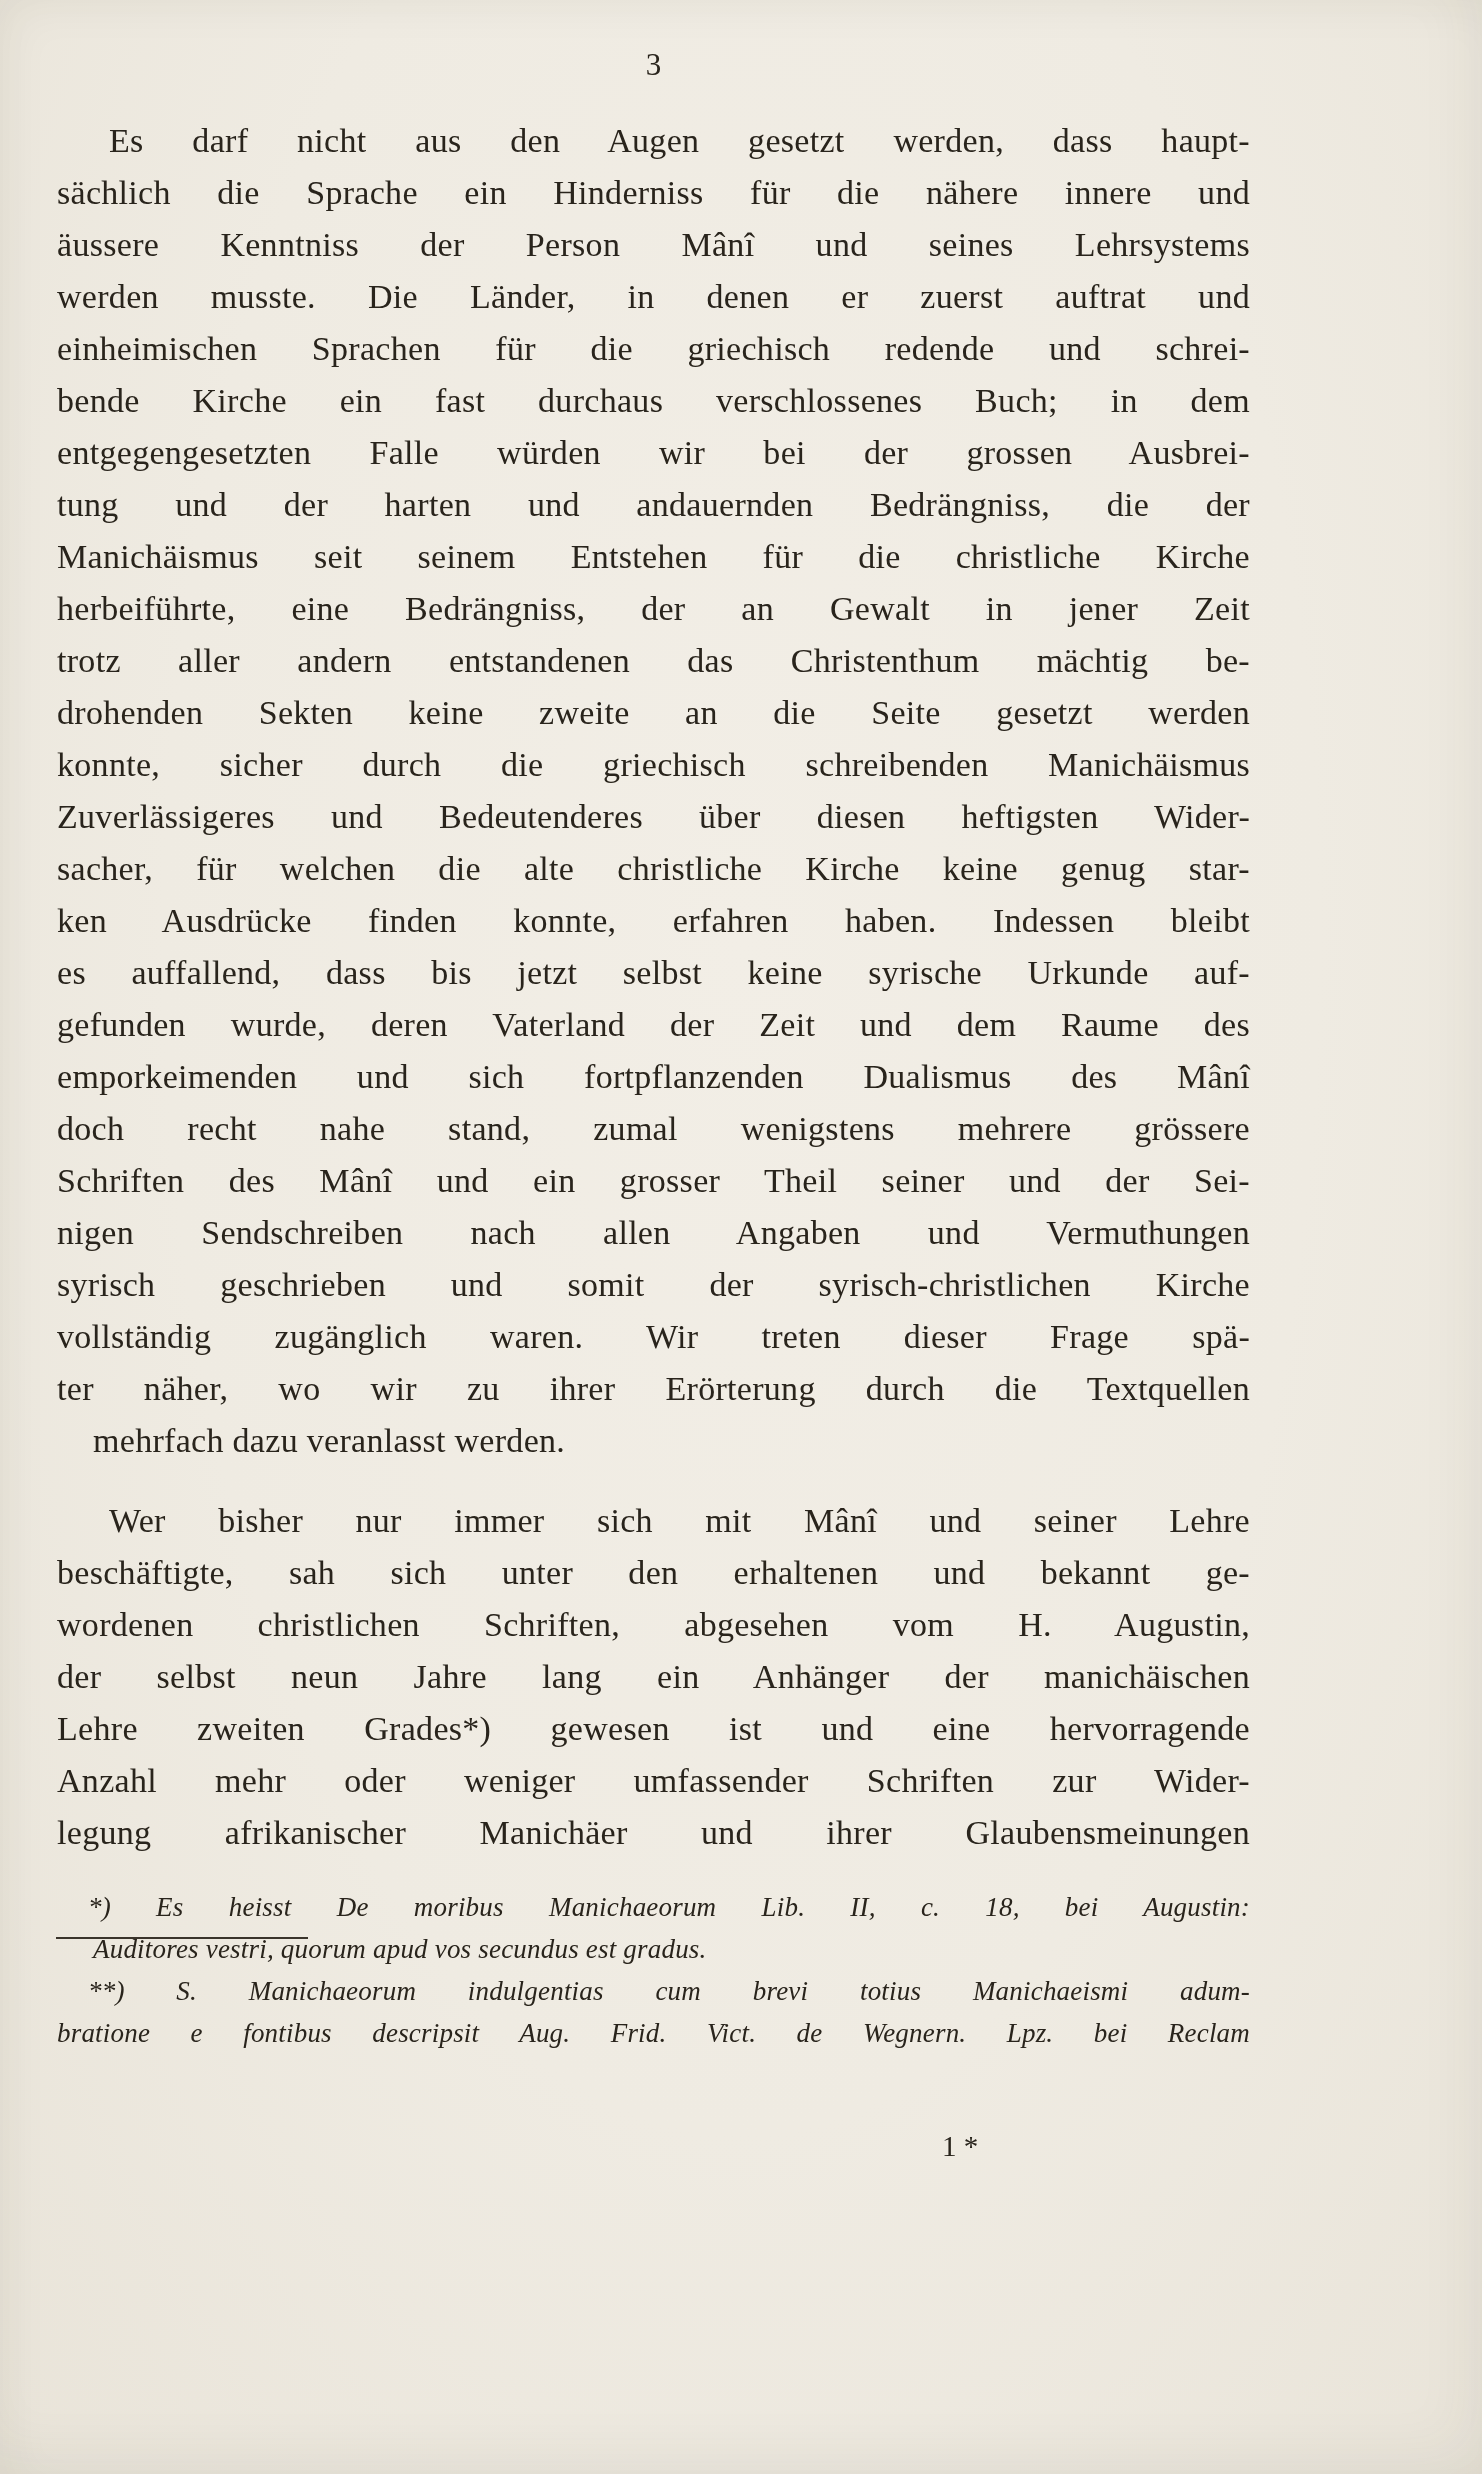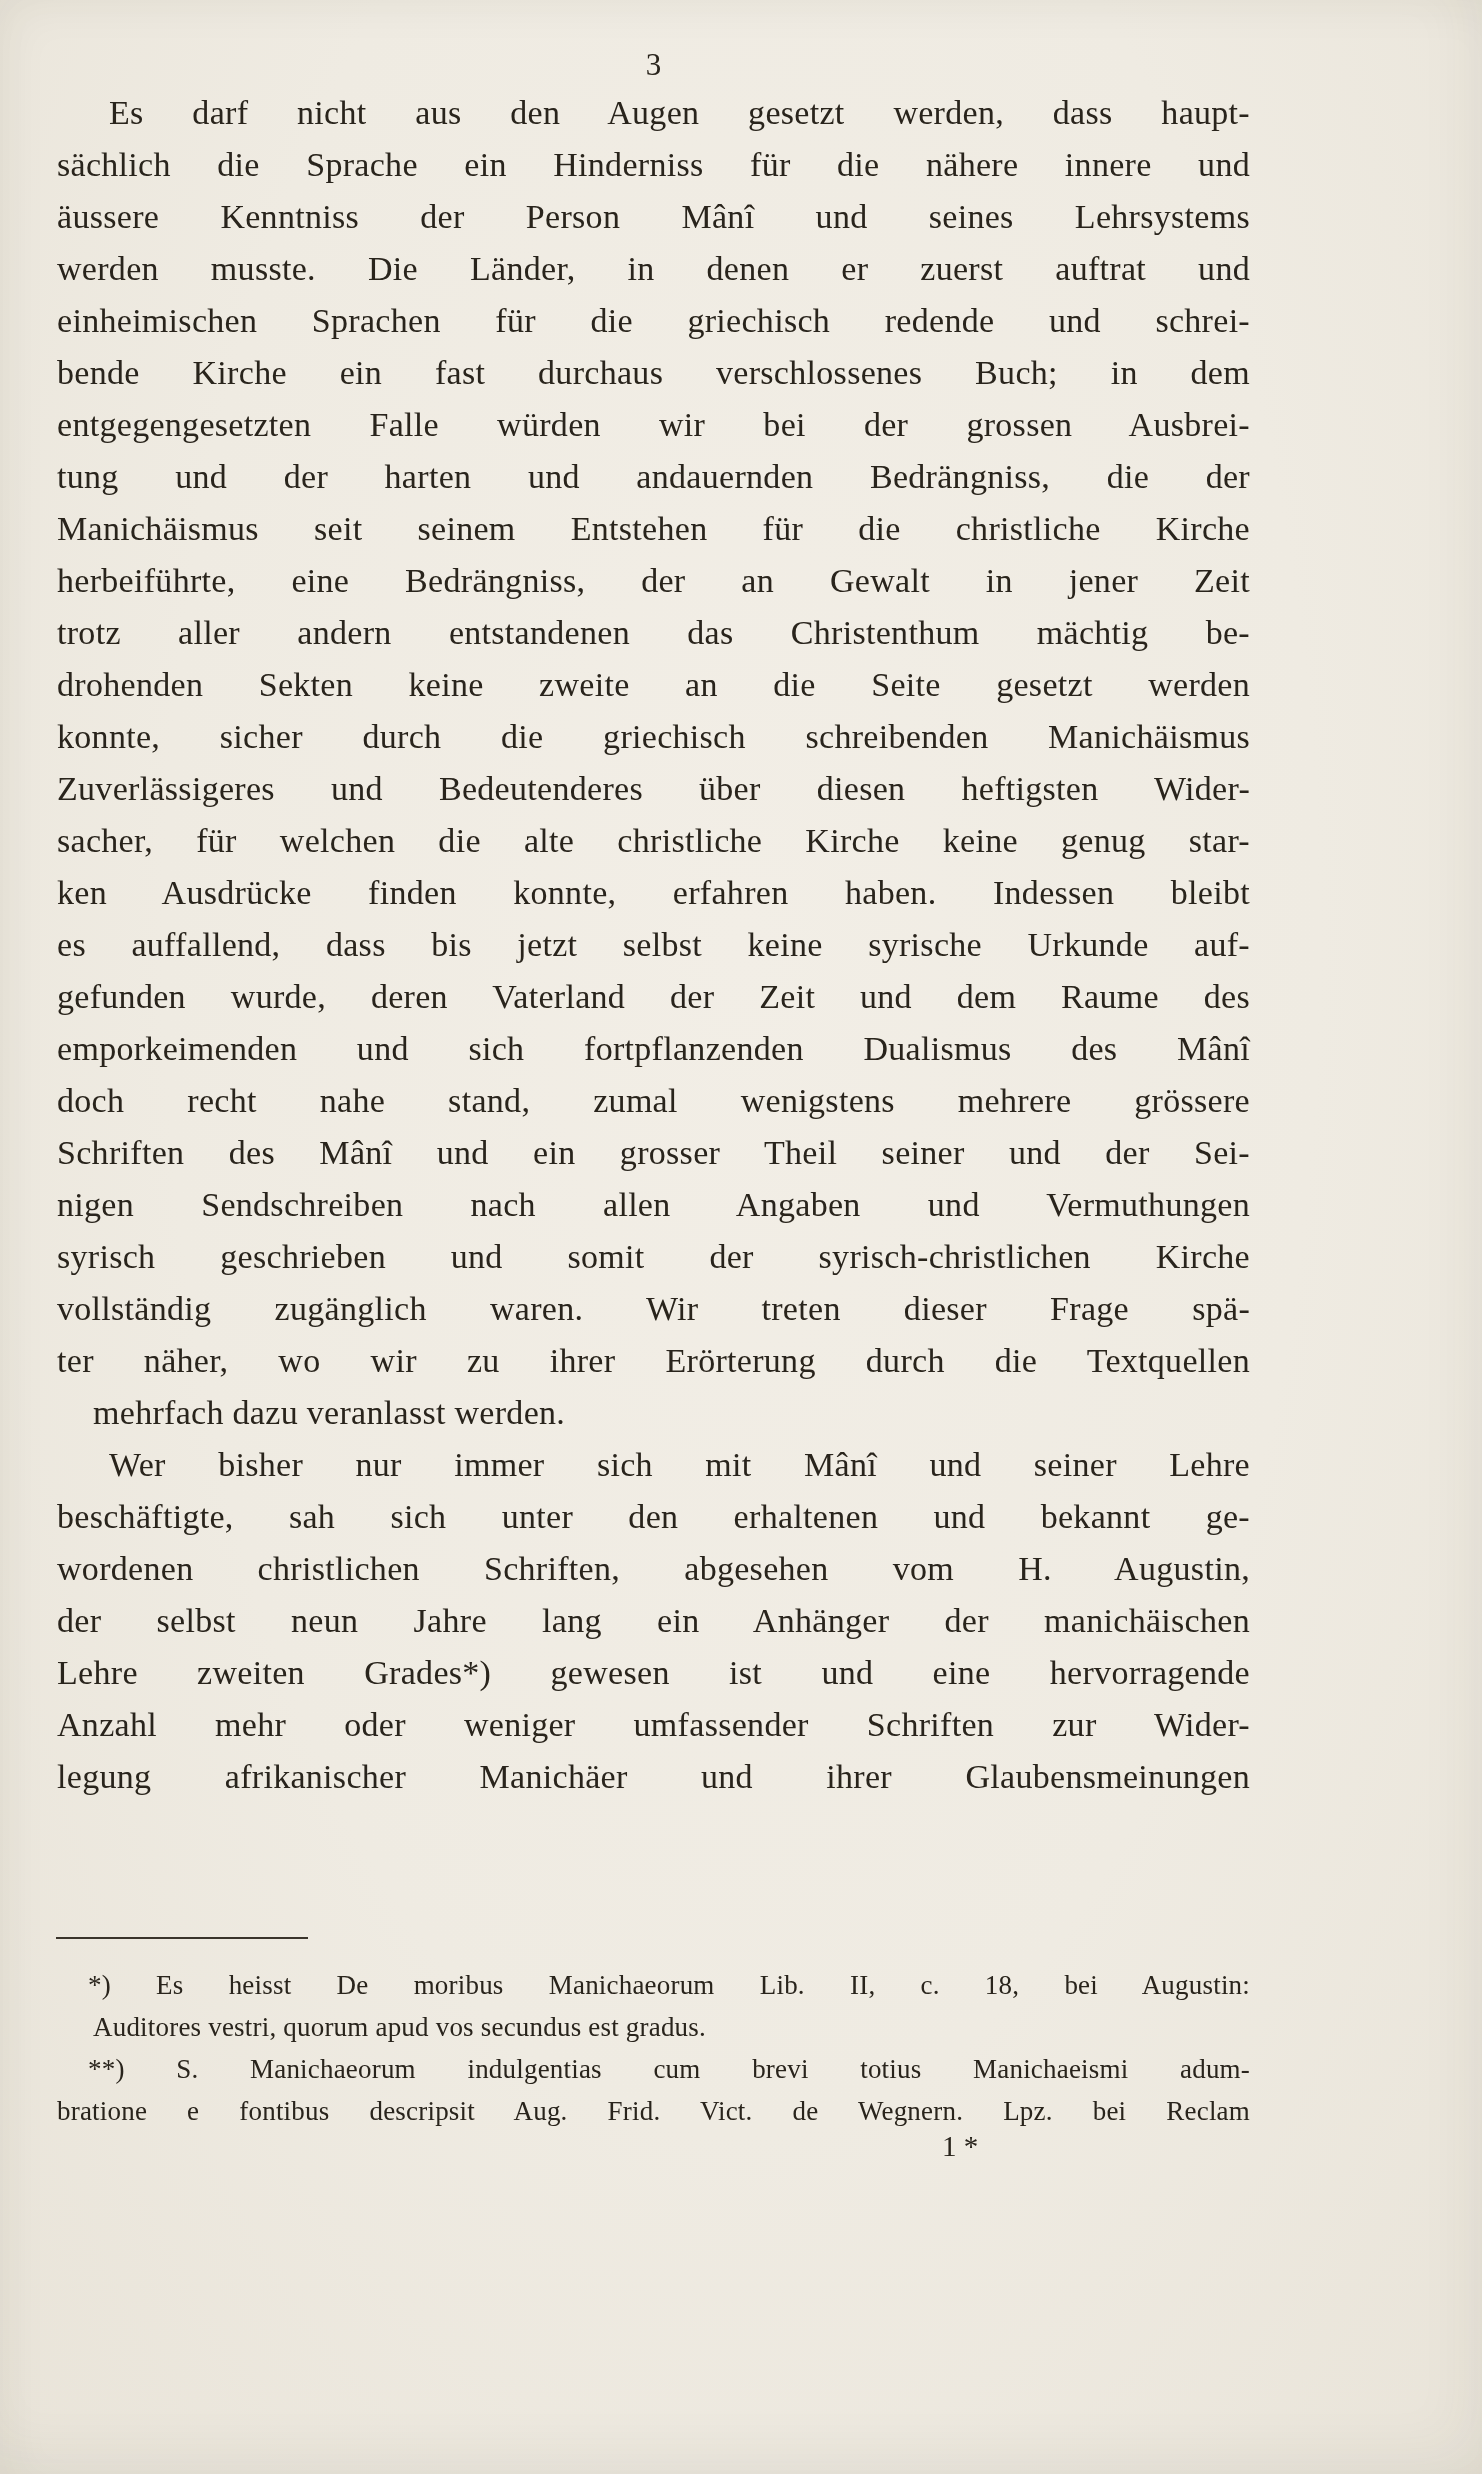--- a/index.html
+++ b/index.html
@@ -33,36 +33,37 @@
     left: 57px;
     width: 1193px;
   }
   .line {
     font-size: 34px;
     line-height: 52px;
     text-align: justify;
     text-align-last: justify;
     letter-spacing: 0.3px;
   }
-  .para .line:first-child { text-indent: 52px; }
+  .para .line:first-child { text-indent: 52px; margin-top: 28px; }
   .last-left .line:last-child { text-align-last: left; margin-left: 36px; }
 
   .fn-rule {
     position: absolute;
     top: 1937px;
     left: 56px;
     width: 252px;
     height: 2.4px;
     background: #3a342b;
   }
   .footnotes {
     position: absolute;
-    top: 1964px;
+    top: 1886px;
     left: 57px;
     width: 1193px;
+    font-style: italic;
   }
   .footnote .line {
     font-size: 27px;
     line-height: 42px;
     letter-spacing: 0.2px;
   }
   .footnote .line:first-child { text-indent: 31px; }
 
   .signature-mark {
     position: absolute;

